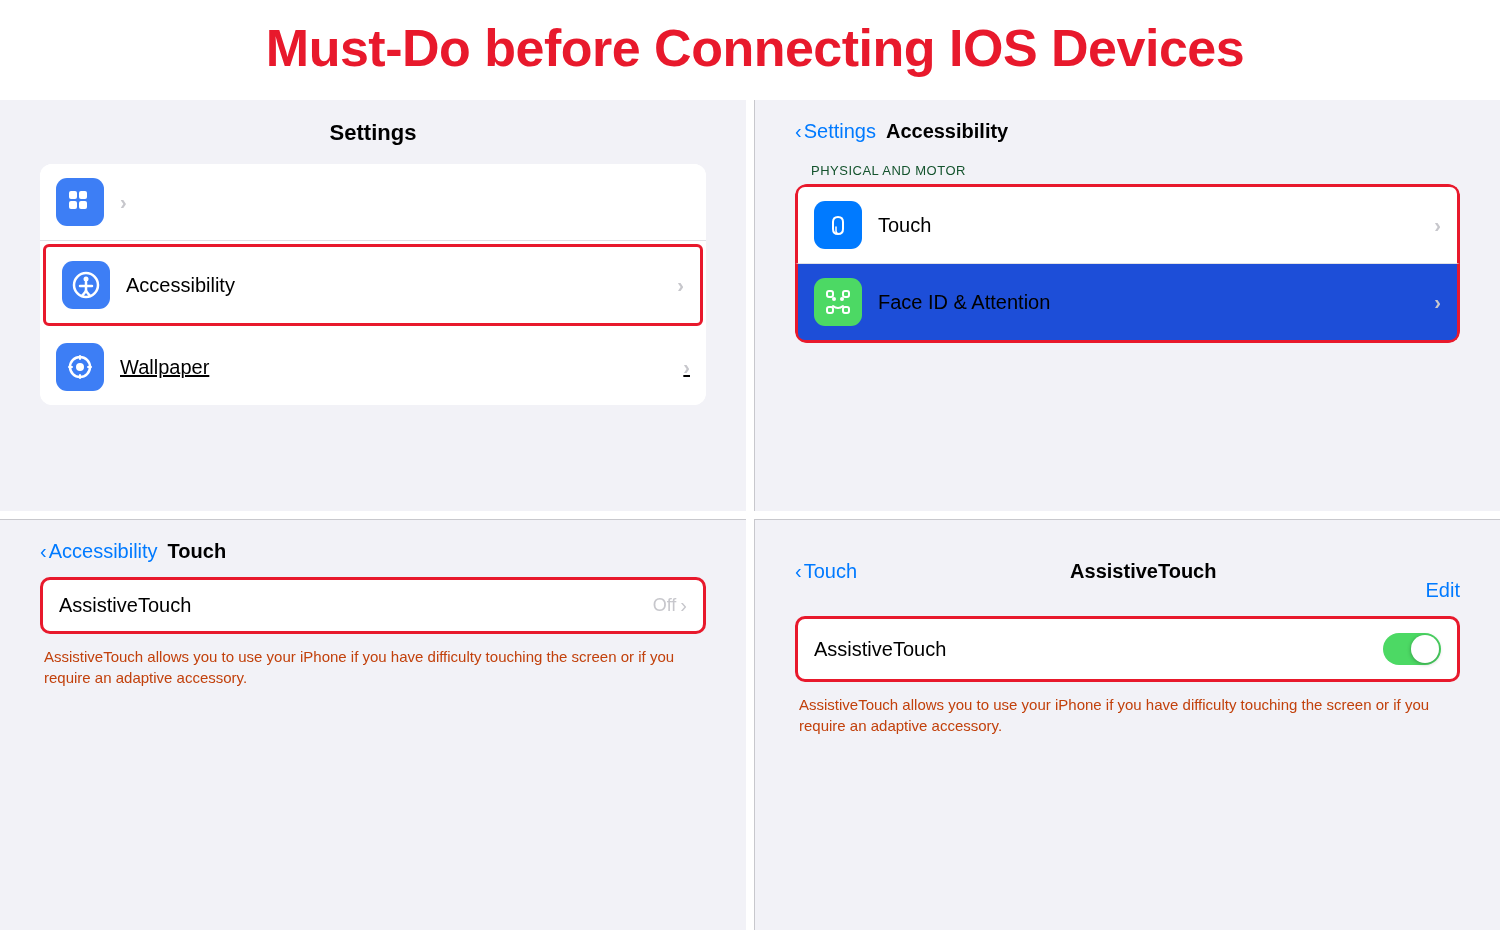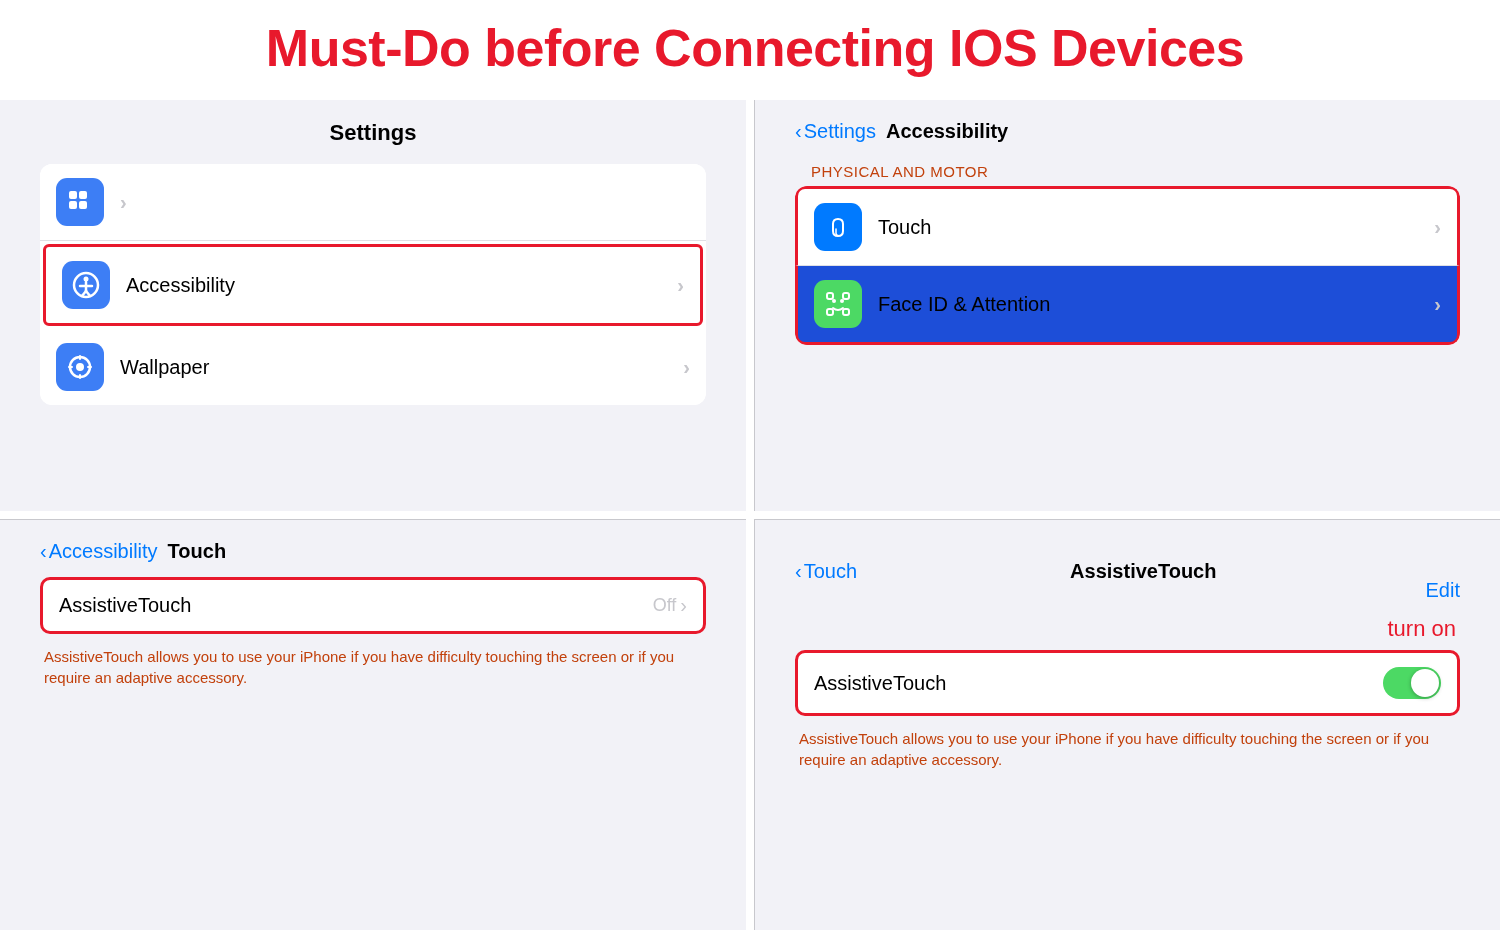--- a/index.html
+++ b/index.html
@@ -125,23 +125,23 @@
     }
 
     .nav-title {
       font-size: 20px;
       font-weight: 700;
       color: #000;
       margin-left: 4px;
     }
 
     .section-label {
-      font-size: 15px;
+      font-size: 13px;
       font-weight: 400;
-      color: #c2410c;
+      color: #14532d;
       text-transform: uppercase;
       letter-spacing: 0.5px;
       padding: 6px 16px 6px 16px;
     }
 
     .icon-blue-touch { background: #007aff; }
 
     
     .q-touch {
       background: #f2f2f7;
@@ -281,21 +281,21 @@
             <line x1="16" y1="13" x2="16" y2="22" stroke="#fff" stroke-width="2.5" stroke-linecap="round"></line>
             <line x1="10" y1="17" x2="22" y2="17" stroke="#fff" stroke-width="2.5" stroke-linecap="round"></line>
             <line x1="16" y1="22" x2="12" y2="27" stroke="#fff" stroke-width="2.5" stroke-linecap="round"></line>
             <line x1="16" y1="22" x2="20" y2="27" stroke="#fff" stroke-width="2.5" stroke-linecap="round"></line>
           </svg>
         </div>
         <span class="item-label">Accessibility</span>
         <span class="chevron">›</span>
       </div>
 
-      <div class="settings-item" style="border-radius:0 0 12px 12px;">
+      <div class="settings-item" style="border-radius:0 0 12px 12px;text-decoration:underline;">
         <div class="item-icon icon-blue-wallpaper">
           <svg class="icon-svg" viewBox="0 0 32 32" fill="none">
             <circle cx="16" cy="16" r="10" stroke="#fff" stroke-width="2.5" fill="none"></circle>
             <circle cx="16" cy="16" r="4" fill="#fff"></circle>
             <line x1="16" y1="5" x2="16" y2="8" stroke="#fff" stroke-width="2" stroke-linecap="round"></line>
             <line x1="16" y1="24" x2="16" y2="27" stroke="#fff" stroke-width="2" stroke-linecap="round"></line>
             <line x1="5" y1="16" x2="8" y2="16" stroke="#fff" stroke-width="2" stroke-linecap="round"></line>
             <line x1="24" y1="16" x2="27" y2="16" stroke="#fff" stroke-width="2" stroke-linecap="round"></line>
           </svg>
         </div>
@@ -357,21 +357,20 @@
     </div>
     <p class="description-text">AssistiveTouch allows you to use your iPhone if you have difficulty touching the screen or if you require an adaptive accessory.</p>
   </div>
 
   <div class="quadrant q-assistivetouch quadrant-divider-h quadrant-divider-v">
     <div class="nav-header" style="justify-content:space-between;">
       <span class="nav-back">‹ <span>Touch</span></span>
       <span class="nav-title">AssistiveTouch</span>
       <span style="color:#007aff;font-size:20px;font-weight:400;cursor:pointer;margin-top:39px;">Edit</span>
     </div>
-    <div class="turn-on-label">turn on</div>
     <div class="assistive-row-on">
       <span class="assistive-label">AssistiveTouch</span>
       <div class="toggle-on"></div>
     </div>
     <p class="description-text">AssistiveTouch allows you to use your iPhone if you have difficulty touching the screen or if you require an adaptive accessory.</p>
   </div>
 
 </div>
 
 </body></html>

